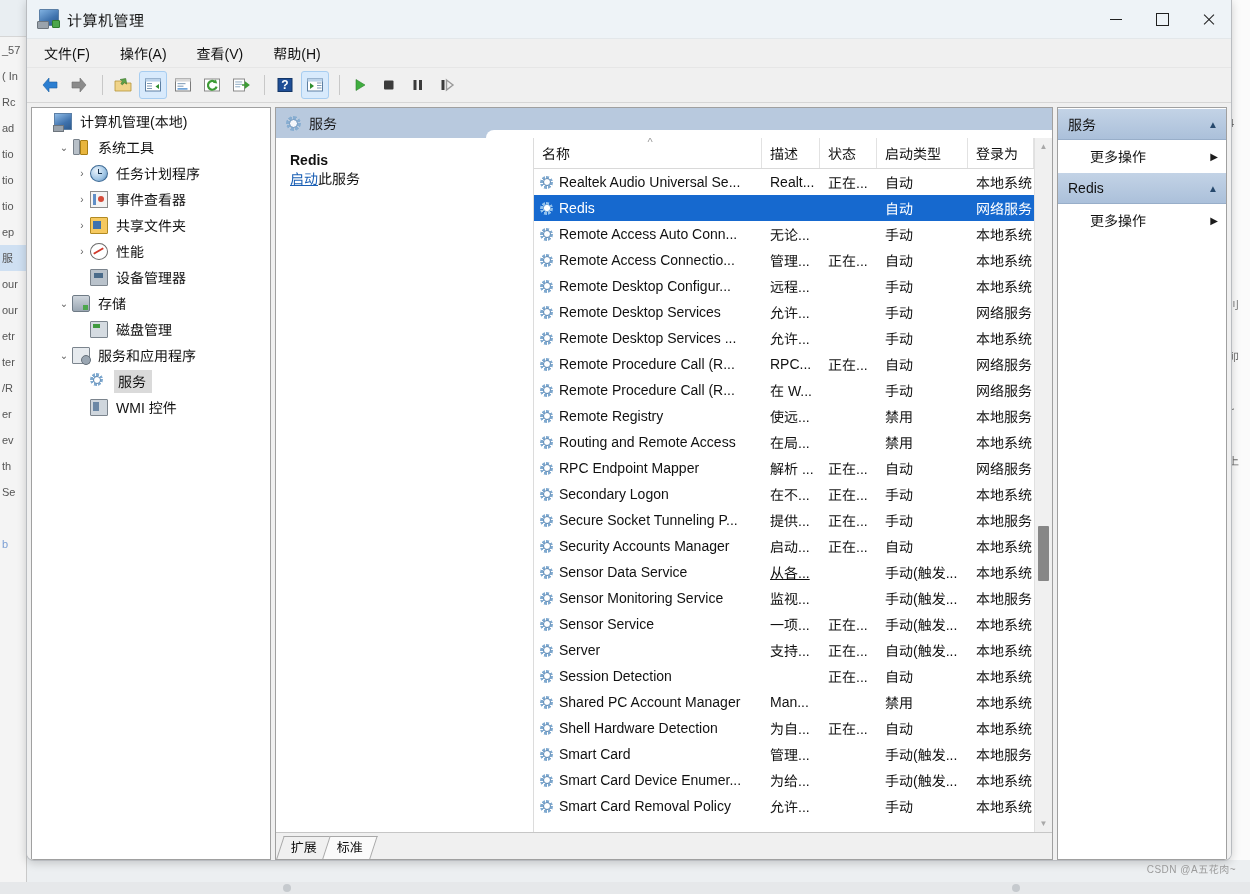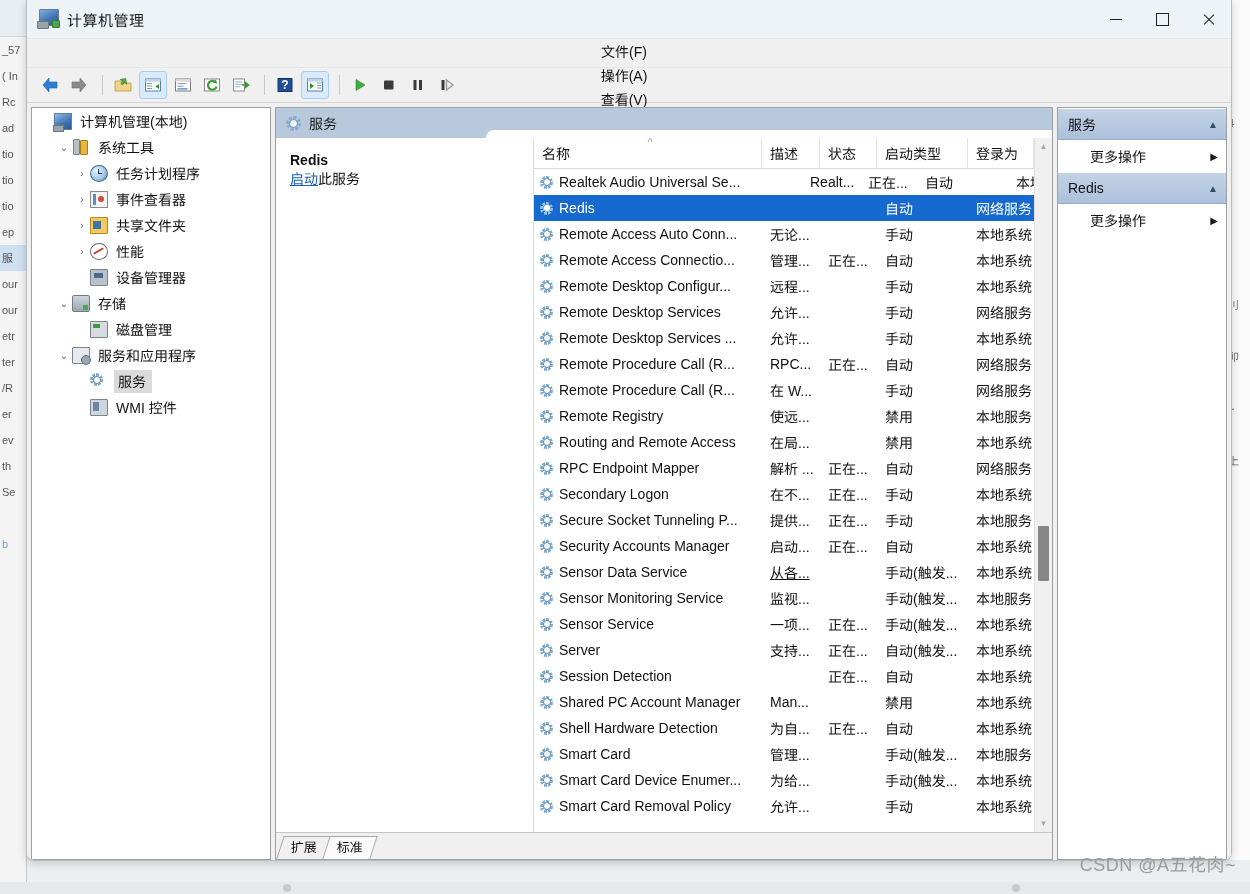--- a/index.html
+++ b/index.html
@@ -76,21 +76,21 @@
   .glyph-close{display:block;width:13px;height:13px;position:relative;}
   .glyph-close:before,.glyph-close:after{
     content:"";position:absolute;left:0;top:6px;width:14px;height:1px;background:#202020;
   }
   .glyph-close:before{transform:rotate(45deg);}
   .glyph-close:after{transform:rotate(-45deg);}
 
   
   #menubar{
     height:28px;background:#f0f0f0;display:flex;align-items:center;
-    padding-left:14px;border-bottom:1px solid #e6e6e6;flex-direction:column;
+    padding-left:14px;border-bottom:1px solid #e6e6e6;
   }
   #menubar .mi{font-size:14px;color:#111;margin-right:24px;padding:2px 3px;}
 
   
   #toolbar{
     height:34px;background:#f0f0f0;display:flex;align-items:center;
     padding-left:10px;border-bottom:1px solid #d6d6d6;
   }
   .tb{width:26px;height:26px;display:flex;align-items:center;justify-content:center;margin-right:3px;border-radius:3px;}
   .tb.sel{background:#d8eafc;border:1px solid #a8cdf0;}
@@ -264,21 +264,21 @@
 
   
   #statusbar{
     height:34px;background:#f0f0f0;border-top:1px solid #d3d3d3;display:flex;align-items:center;
   }
   #statusbar .sb-left{flex:1;}
   #statusbar .sb-right{width:215px;}
 
   
   #watermark{
-    position:absolute;right:14px;bottom:18px;font-size:18px;color:#9b9b9b;
+    position:absolute;right:14px;bottom:18px;font-size:10px;color:#9b9b9b;
     letter-spacing:.5px;pointer-events:none;
   }
 
   
   #taskbar-hint{
     position:absolute;left:0;bottom:0;width:1250px;height:12px;background:#e6e8ea;
   }
   #taskbar-hint .dot{
     position:absolute;bottom:2px;width:8px;height:8px;border-radius:50%;background:#c6cace;
   }
@@ -573,21 +573,21 @@
               <div class="hcell" style="width: auto; flex: 1 1 0%;">
                 <span>登录为</span>
               </div>
             </div>
           <div id="list-rows">
               <div class="srow">
                 <div class="c name" style="width: 228px;">
                   <span class="gear small"></span>
                   <span>Realtek Audio Universal Se...</span>
                 </div>
-                <div class="c" style="width: 58px; margin-left: 40px;">Realt...</div>
+                <div class="c" style="width: 58px;">Realt...</div>
                 <div class="c" style="width: 57px;">正在...</div>
                 <div class="c" style="width: 91px;">自动</div>
                 <div class="c" style="width: auto; flex: 1 1 0%;">本地系统</div>
               </div>
               <div class="srow selected">
                 <div class="c name" style="width: 228px;">
                   <span class="gear small"></span>
                   <span>Redis</span>
                 </div>
                 <div class="c" style="width: 58px;"></div>

